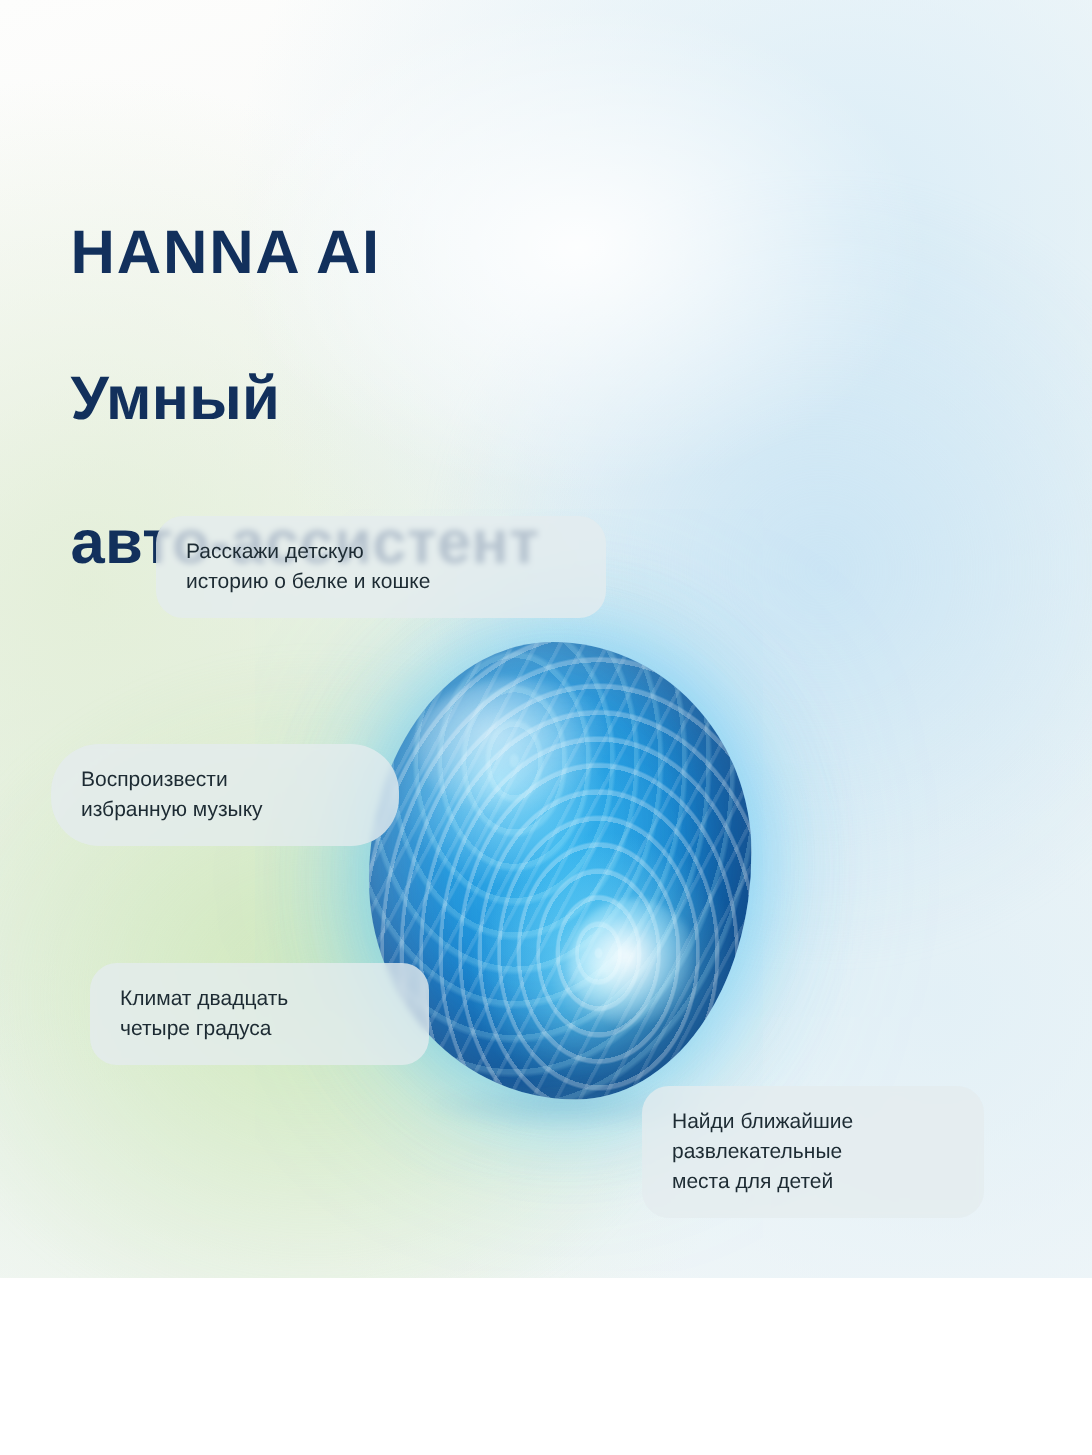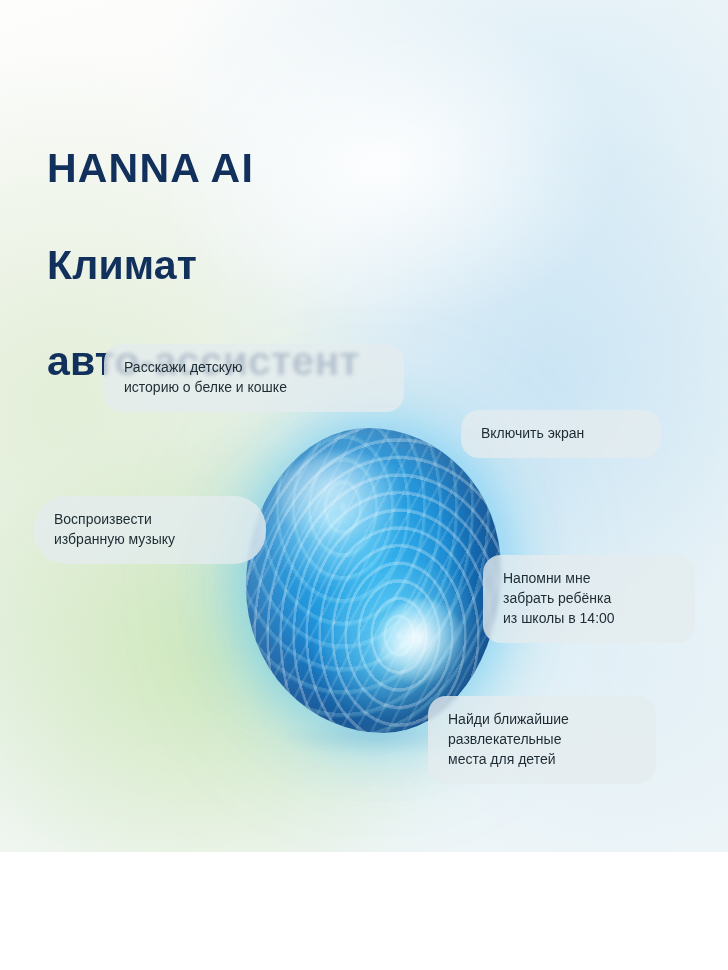--- a/index.html
+++ b/index.html
@@ -164,53 +164,51 @@
     line-height: 1.42;
     white-space: pre-line;
     backdrop-filter: blur(2px);
   }
   .b-story      { left: 104px;  top: 344px;  width: 300px; }
   .b-screen     { left: 461px;  top: 410px;  width: 200px; }
   .b-music      { left: 34px;   top: 496px;  width: 232px; border-radius: 32px; }
   .b-remind     { left: 483px;  top: 555px;  width: 212px; }
   .b-climate    { left: 60px;   top: 642px;  width: 226px; }
   .b-route      { left: 128px;  top: 762px;  width: 234px; }
-  .b-places     { left: 428px;  top: 696px;  width: 228px; }
+  .b-places     { left: 428px;  top: 724px;  width: 228px; }
 </style>
 </head>
 <body>
 
 <div class="poster">
 
   <div class="bg-base"></div>
   <div class="bg-glow-green"></div>
   <div class="bg-glow-blue"></div>
   <div class="bg-glow-white"></div>
 
   <h1 class="headline">
     <span class="line1">HANNA AI</span>
-    <span class="line2">Климат</span>
+    <span class="line2">Умный</span>
     <span class="line3">авто-ассистент</span>
   </h1>
 
   <div class="orb-wrap">
     <div class="orb-halo"></div>
     <div class="orb">
       <div class="orb-swirl"></div>
       <div class="orb-hi"></div>
       <div class="orb-core"></div>
     </div>
     <div class="orb-shadow"></div>
   </div>
 
   <div class="bubble b-story">Расскажи детскую
 историю о белке и кошке</div>
-  <div class="bubble b-screen">Включить экран</div>
   <div class="bubble b-music">Воспроизвести
 избранную музыку</div>
-  <div class="bubble b-remind">Напомни мне
-забрать ребёнка
-из школы в 14:00</div>
+  <div class="bubble b-climate">Климат двадцать
+четыре градуса</div>
   <div class="bubble b-places">Найди ближайшие
 развлекательные
 места для детей</div>
 
 </div>
 
 </body></html>

